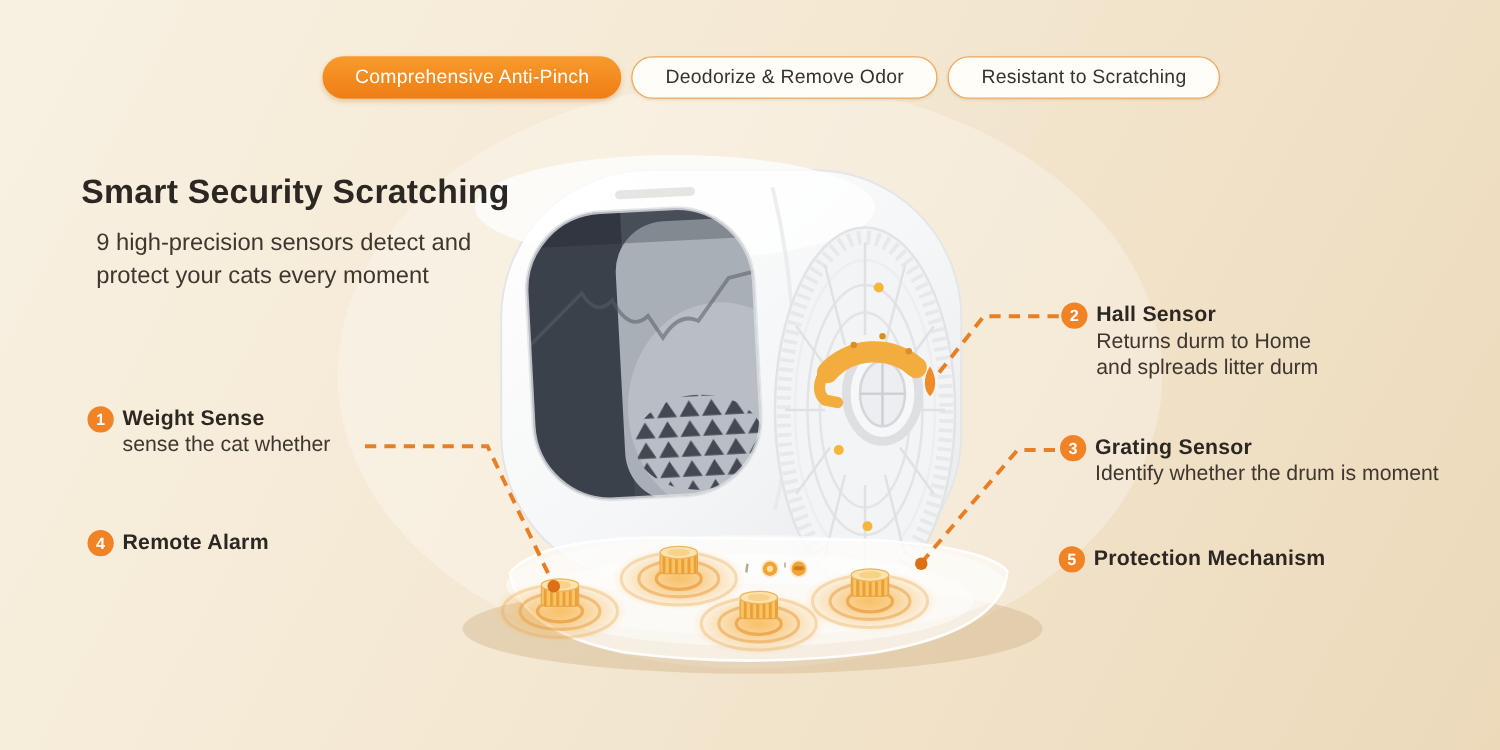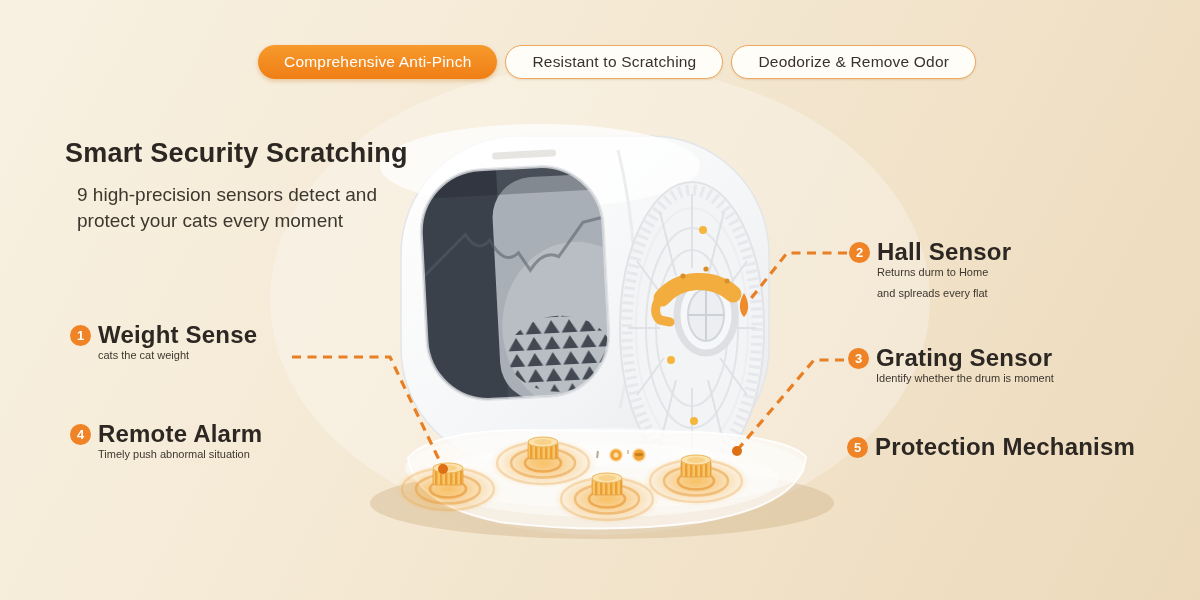--- a/index.html
+++ b/index.html
@@ -23,22 +23,22 @@
   
   .intro{position:absolute;left:65px;top:138px;width:360px;}
   .intro h1{margin:0;font-size:27px;font-weight:700;color:#2c2722;letter-spacing:.2px;}
   .intro p{margin:13px 12px 0;font-size:19px;line-height:26px;color:#3e372f;}
   
   .callout{position:absolute;display:flex;gap:7px;align-items:flex-start;}
   .badge{
     flex:0 0 auto;width:21px;height:21px;border-radius:50%;background:#f08325;color:#fff;
     font-size:13px;font-weight:700;display:flex;align-items:center;justify-content:center;margin-top:0px;
   }
-  .co-title{font-size:24px;font-weight:700;color:#2c2722;line-height:20px;letter-spacing:.2px;}
-  .co-line{font-size:11px;color:#3e372f;line-height:21px;}
+  .co-title{font-size:17px;font-weight:700;color:#2c2722;line-height:20px;letter-spacing:.2px;}
+  .co-line{font-size:17px;color:#3e372f;line-height:21px;}
   #c1{left:70px;top:325px;}
   #c2{left:849px;top:242px;}
   #c3{left:848px;top:348px;}
   #c4{left:70px;top:424px;}
   #c5{left:847px;top:437px;}
 </style>
 </head>
 <body>
 
 <div class="stage">
@@ -192,62 +192,61 @@
       <polyline points="292,357 390,357 442,466"></polyline>
       <polyline points="847,253 787,253 749,301"></polyline>
       <polyline points="844,360 814,360 739,448"></polyline>
     </g>
     <circle cx="443" cy="469" r="5" fill="#dd6f15"></circle>
     <circle cx="737" cy="451" r="5" fill="#dd6f15"></circle>
   </svg>
 
   <nav class="tabs">
     <button class="tab active">Comprehensive Anti-Pinch</button>
+    <button class="tab inactive">Deodorize &amp; Remove Odor</button>
     <button class="tab inactive">Resistant to Scratching</button>
-    <button class="tab inactive">Deodorize &amp; Remove Odor</button>
   </nav>
 
   <header class="intro">
     <h1>Smart Security Scratching</h1>
     <p>
       <span>9 high-precision sensors detect and</span><br>
       <span>protect your cats every moment</span>
     </p>
   </header>
 
   <div class="callout" id="c1">
     <span class="badge">1</span>
     <div class="ctext">
       <div class="co-title">Weight Sense</div>
-      <div class="co-line">cats the cat weight</div>
+      <div class="co-line">sense the cat whether</div>
     </div>
   </div>
 
   <div class="callout" id="c2">
     <span class="badge">2</span>
     <div class="ctext">
       <div class="co-title">Hall Sensor</div>
       <div class="co-line">Returns durm to Home</div>
-      <div class="co-line">and splreads every flat</div>
+      <div class="co-line">and splreads litter durm</div>
     </div>
   </div>
 
   <div class="callout" id="c3">
     <span class="badge">3</span>
     <div class="ctext">
       <div class="co-title">Grating Sensor</div>
       <div class="co-line">Identify whether the drum is moment</div>
     </div>
   </div>
 
   <div class="callout" id="c4">
     <span class="badge">4</span>
     <div class="ctext">
       <div class="co-title">Remote Alarm</div>
-      <div class="co-line">Timely push abnormal situation</div>
     </div>
   </div>
 
   <div class="callout" id="c5">
     <span class="badge">5</span>
     <div class="ctext">
       <div class="co-title">Protection Mechanism</div>
     </div>
   </div>
 

